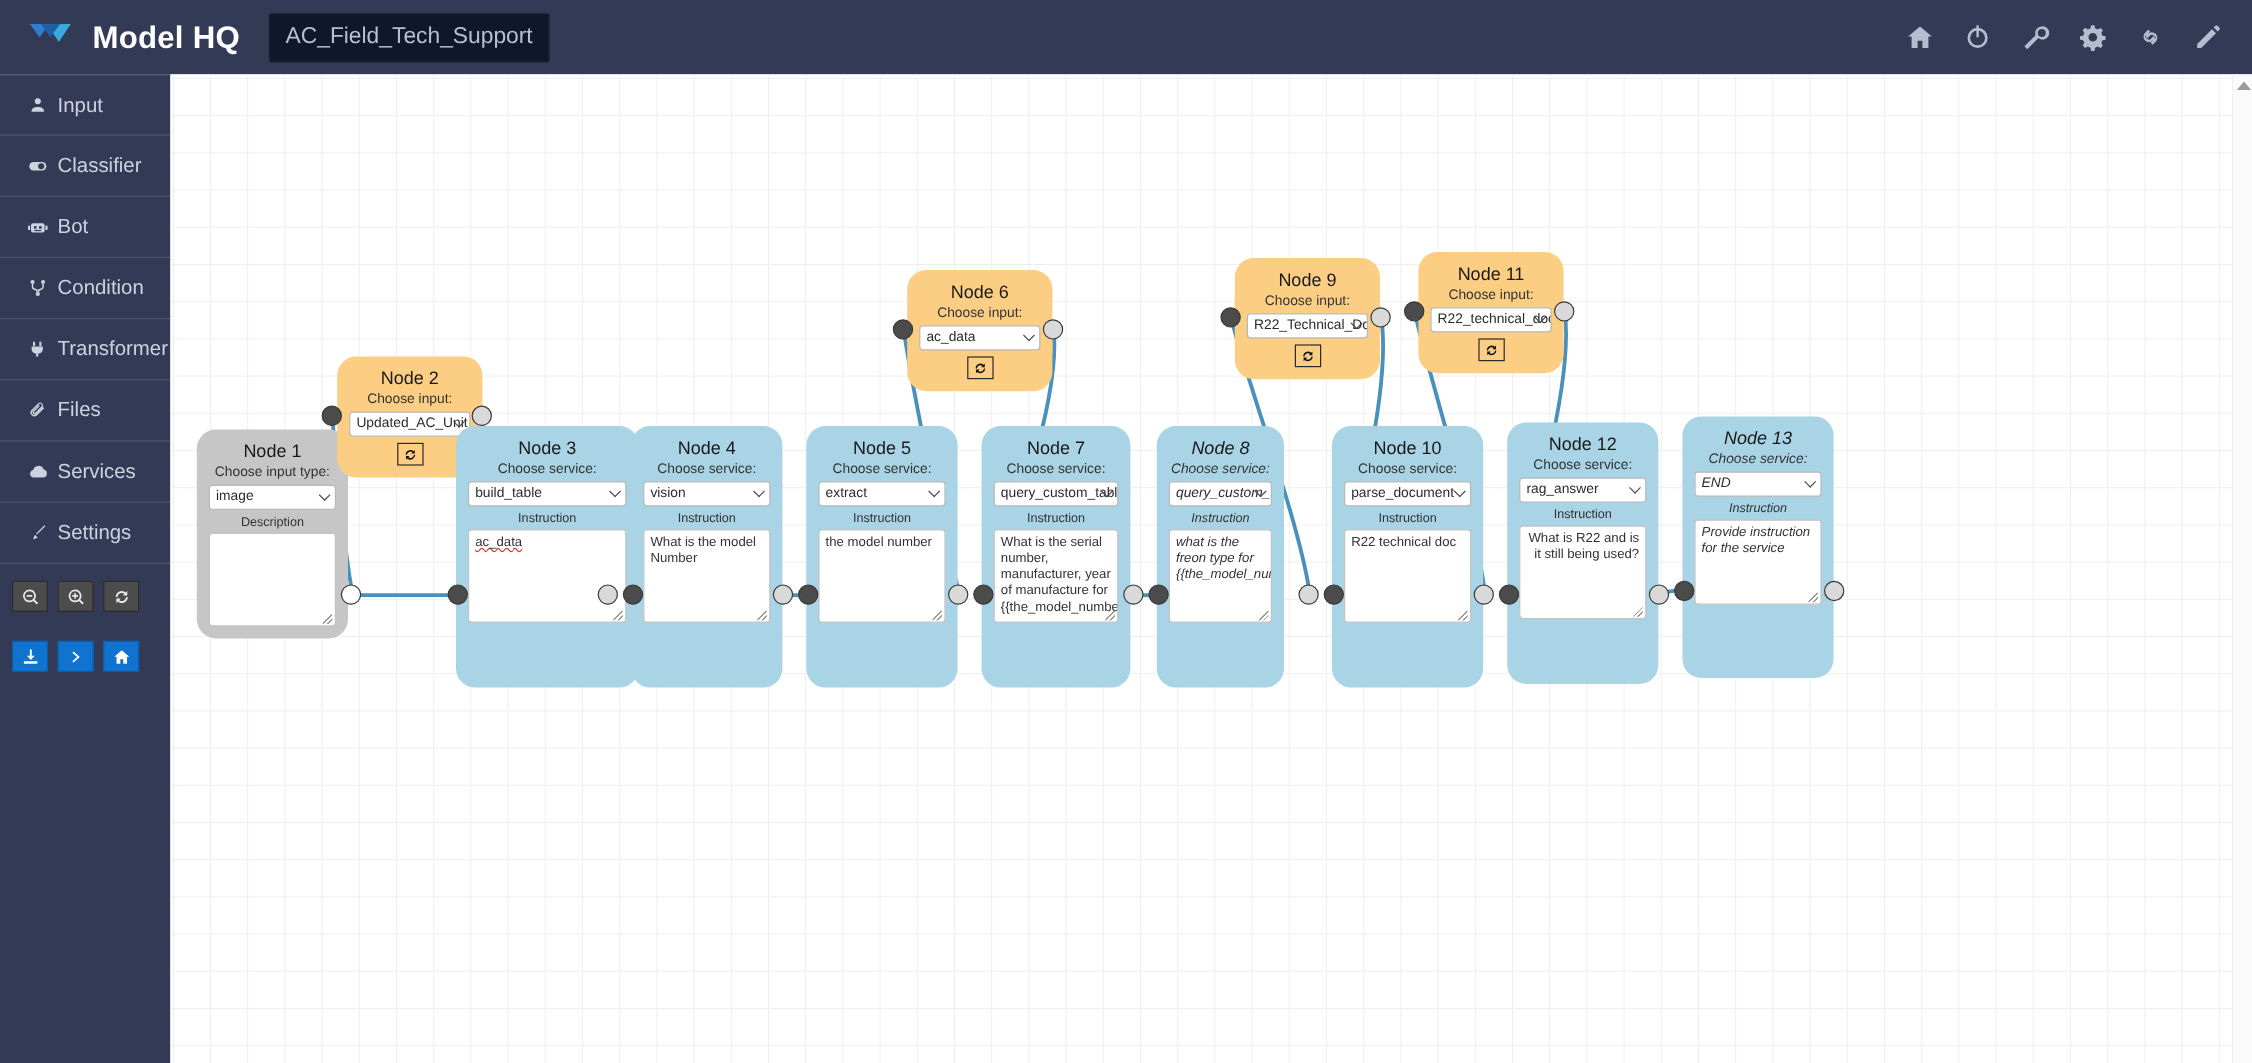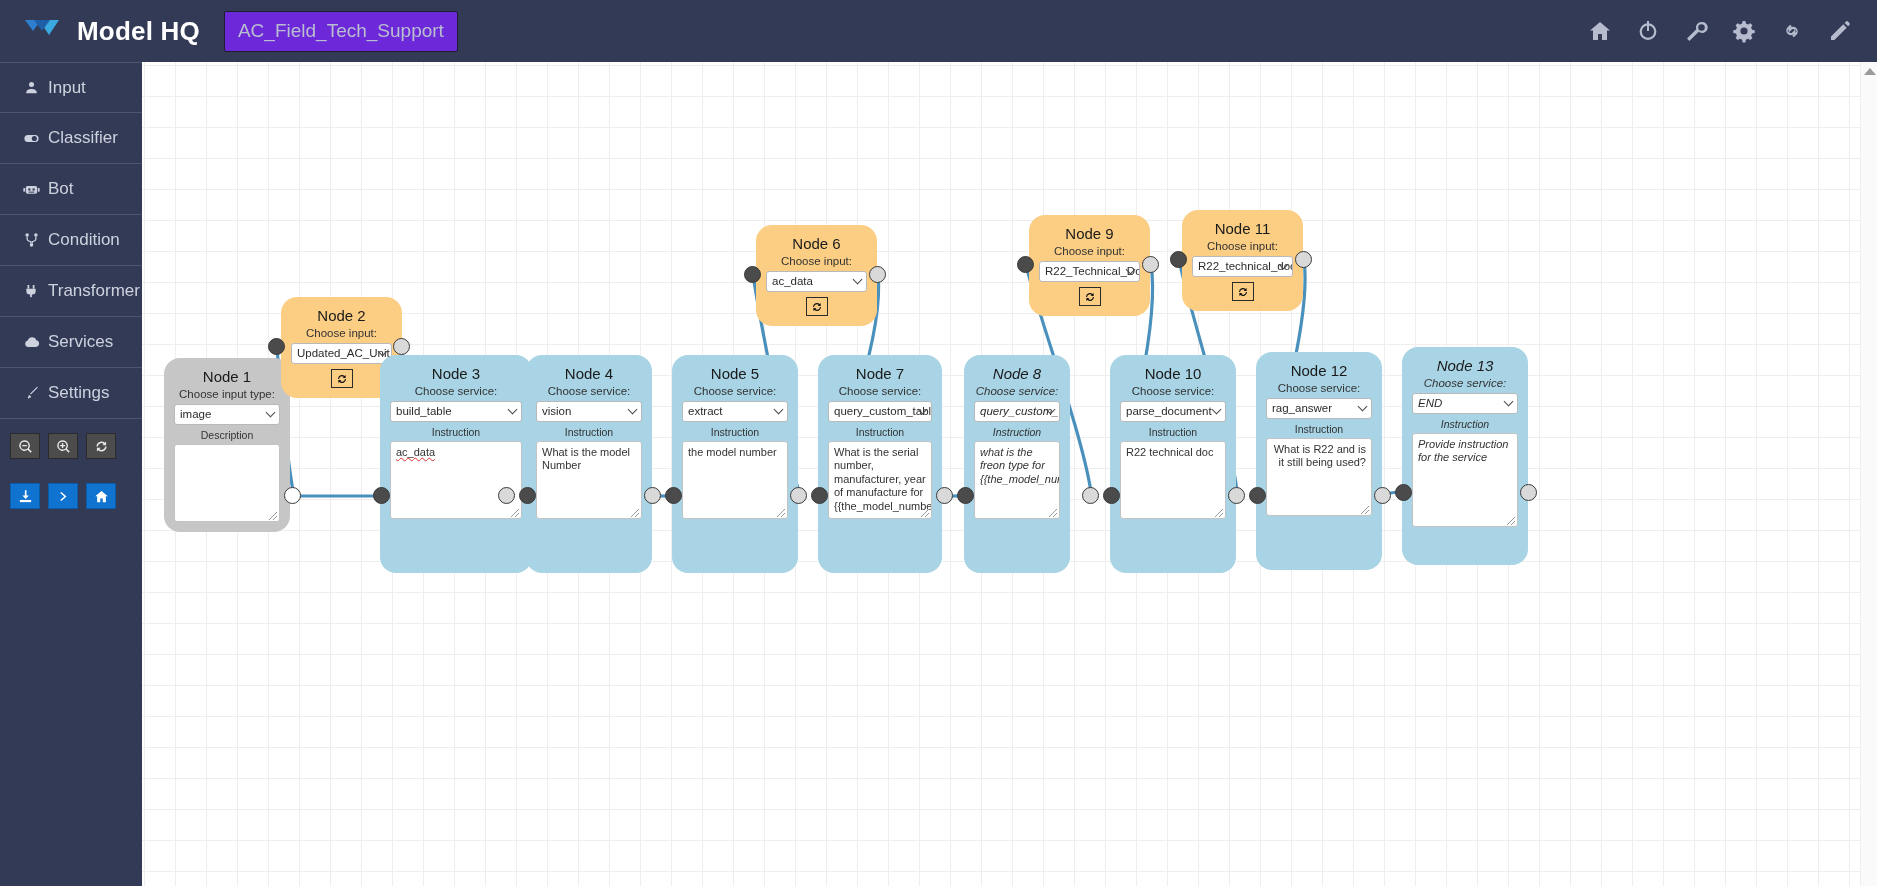--- a/index.html
+++ b/index.html
@@ -19,21 +19,21 @@
     display: flex; align-items: center;
   }
   #logo-mark { margin-left: 25px; width: 40px; height: 26px; position: relative; }
   #brand-title {
     color: #ffffff; font-size: 26px; font-weight: bold;
     margin-left: 12px; letter-spacing: .2px;
   }
   #project-chip {
     margin-left: 24px;
     border: 1px solid #1b2030;
-    background: #6d28d9;
+    background: #0f172a;
     color: #b9bfd0;
     font-size: 19px;
     padding: 8px 13px 9px 13px;
     border-radius: 2px;
   }
   #header-icons {
     position: absolute; right: 24px; top: 0; height: 62px;
     display: flex; align-items: center; gap: 22px;
   }
   #header-icons .hicon {
@@ -317,20 +317,28 @@
   <div class="nav-item">
     <span class="nicon">
       <svg width="14" height="16" viewBox="0 0 24 24">
           <path d="M6 1.5h3v6H6zM15 1.5h3v6h-3zM4 8h16v4a6 6 0 0 1-6 6h-4a6 6 0 0 1-6-6z"></path>
           <rect x="10.5" y="17" width="3" height="5.5"></rect>
         </svg>
     </span>
     <span>Transformer</span>
   </div>
 
+  <div class="nav-item">
+    <span class="nicon">
+      <svg width="15" height="16" viewBox="0 0 24 24">
+          <path d="M19 7.5 9.3 17.2a3.2 3.2 0 0 1-4.5-4.5l9-9a2.1 2.1 0 0 1 3 3l-8.4 8.4a1 1 0 0 1-1.4-1.4l7.7-7.7-1.3-1.3-7.7 7.7a2.9 2.9 0 0 0 4.1 4.1l8.4-8.4a4 4 0 0 0-5.6-5.6l-9 9a5.1 5.1 0 0 0 7.2 7.2l9.7-9.7z"></path>
+        </svg>
+    </span>
+    <span>Files</span>
+  </div>
 
   <div class="nav-item">
     <span class="nicon">
       <svg width="17" height="14" viewBox="0 0 24 20">
           <path d="M6.5 17h11.7A4.8 4.8 0 0 0 19 7.5 6.5 6.5 0 0 0 6.6 8 4.6 4.6 0 0 0 6.5 17z"></path>
         </svg>
     </span>
     <span>Services</span>
   </div>
 
@@ -492,21 +500,21 @@
         <div class="node-sublabel">Choose service:</div>
         <div class="node-select"><span>rag_answer</span><span class="caret"></span></div>
         <div class="instr-label">Instruction</div>
         <div class="instr-box" style="height: 78px; text-align: right;"><span>What is R22 and is it still being used?</span><span class="grip"></span></div>
       </div>
       <div class="node blue" style="left: 1260px; top: 285px; width: 126px; min-height: 218px; font-style: italic;">
         <div class="node-title">Node 13</div>
         <div class="node-sublabel">Choose service:</div>
         <div class="node-select"><span>END</span><span class="caret"></span></div>
         <div class="instr-label">Instruction</div>
-        <div class="instr-box" style="height: 94px;"><span>Provide instruction for the service</span><span class="grip"></span></div>
+        <div class="instr-box" style="height: 71px;"><span>Provide instruction for the service</span><span class="grip"></span></div>
       </div>
     </div>
   <div id="port-layer">
       <div class="port white" style="left: 142px; top: 425px;"></div>
       <div class="port dark" style="left: 126px; top: 276px;"></div>
       <div class="port light" style="left: 251px; top: 276px;"></div>
       <div class="port dark" style="left: 231px; top: 425px;"></div>
       <div class="port light" style="left: 356px; top: 425px;"></div>
       <div class="port dark" style="left: 377px; top: 425px;"></div>
       <div class="port light" style="left: 502px; top: 425px;"></div>

